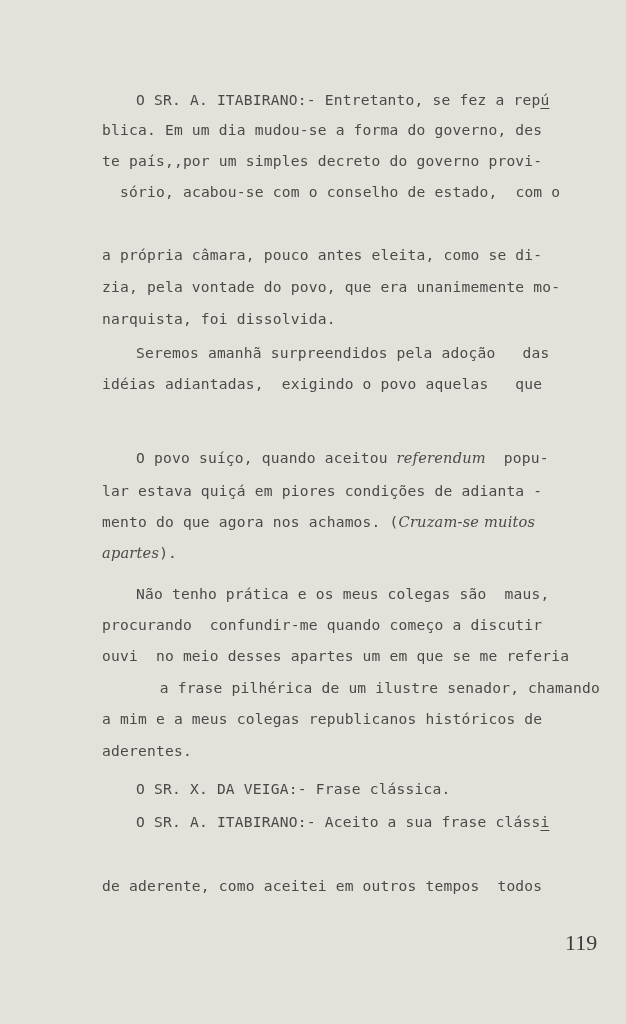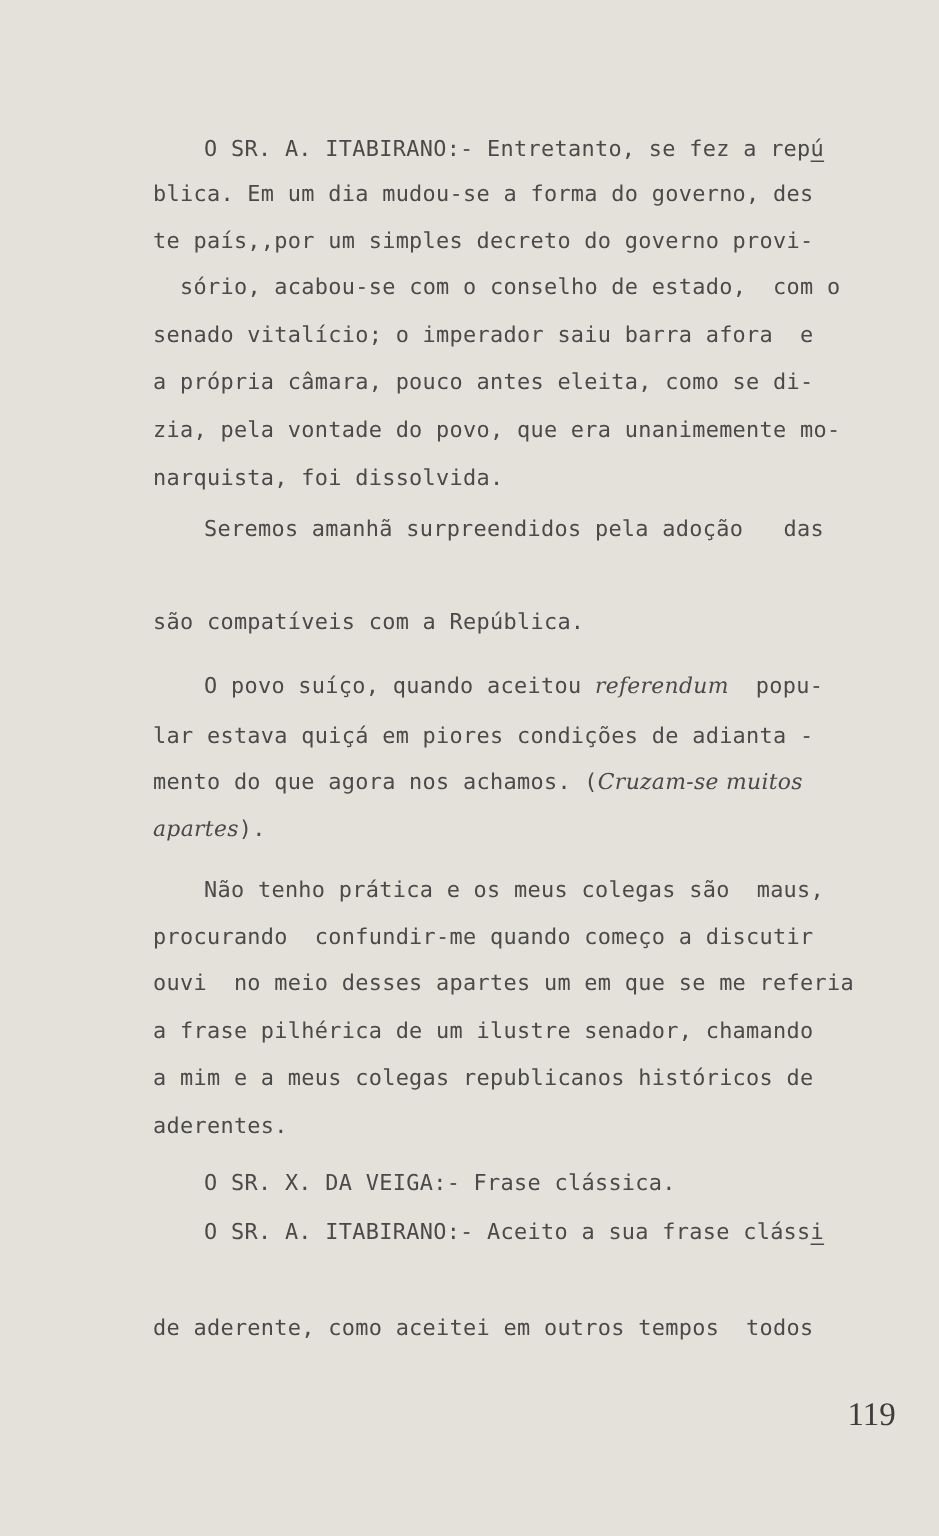--- a/index.html
+++ b/index.html
@@ -27,37 +27,36 @@
 </style>
 </head>
 <body>
 
 <div class="page">
 
   <div class="line indent" style="top:88px;"><span>O SR. A. ITABIRANO:-</span> Entretanto, se fez a rep<u>ú</u></div>
   <div class="line" style="top:118px;">blica. Em um dia mudou-se a forma do governo, des</div>
   <div class="line" style="top:149px;">te país,,por um simples decreto do governo provi-</div>
   <div class="line" style="top:180px;margin-left:18px;">sório, acabou-se com o conselho de estado,  com o</div>
-  <div class="line" style="top:212px;">senado vitalício; o imperador saiu barra afora  e</div>
   <div class="line" style="top:243px;">a própria câmara, pouco antes eleita, como se di-</div>
   <div class="line" style="top:275px;">zia, pela vontade do povo, que era unanimemente mo-</div>
   <div class="line" style="top:307px;">narquista, foi dissolvida.</div>
 
   <div class="line indent" style="top:341px;">Seremos amanhã surpreendidos pela adoção   das</div>
-  <div class="line" style="top:403px;">são compatíveis com a República.</div>
+  <div class="line" style="top:372px;">idéias adiantadas,  exigindo o povo aquelas   que</div>
 
   <div class="line indent" style="top:446px;">O povo suíço, quando aceitou <i>referendum</i>  popu-</div>
   <div class="line" style="top:479px;">lar estava quiçá em piores condições de adianta -</div>
   <div class="line" style="top:510px;">mento do que agora nos achamos. (<i>Cruzam-se muitos</i></div>
   <div class="line" style="top:541px;"><i>apartes</i>).</div>
 
   <div class="line indent" style="top:582px;">Não tenho prática e os meus colegas são  maus,</div>
   <div class="line" style="top:613px;">procurando  confundir-me quando começo a discutir</div>
   <div class="line" style="top:644px;">ouvi  no meio desses apartes um em que se me referia</div>
-  <div class="line" style="top:676px;">a frase pilhérica de um ilustre senador, chamando</div>
+  <div class="line" style="top:676px;text-align:right;">a frase pilhérica de um ilustre senador, chamando</div>
   <div class="line" style="top:707px;">a mim e a meus colegas republicanos históricos de</div>
   <div class="line" style="top:739px;">aderentes.</div>
 
   <div class="line indent" style="top:777px;">O SR. X. DA VEIGA:- Frase clássica.</div>
 
   <div class="line indent" style="top:810px;"><span>O SR. A. ITABIRANO:-</span> Aceito a sua frase cláss<u>i</u></div>
   <div class="line" style="top:874px;">de aderente, como aceitei em outros tempos  todos</div>
 
   <div class="pagenum">119</div>
 </div>

